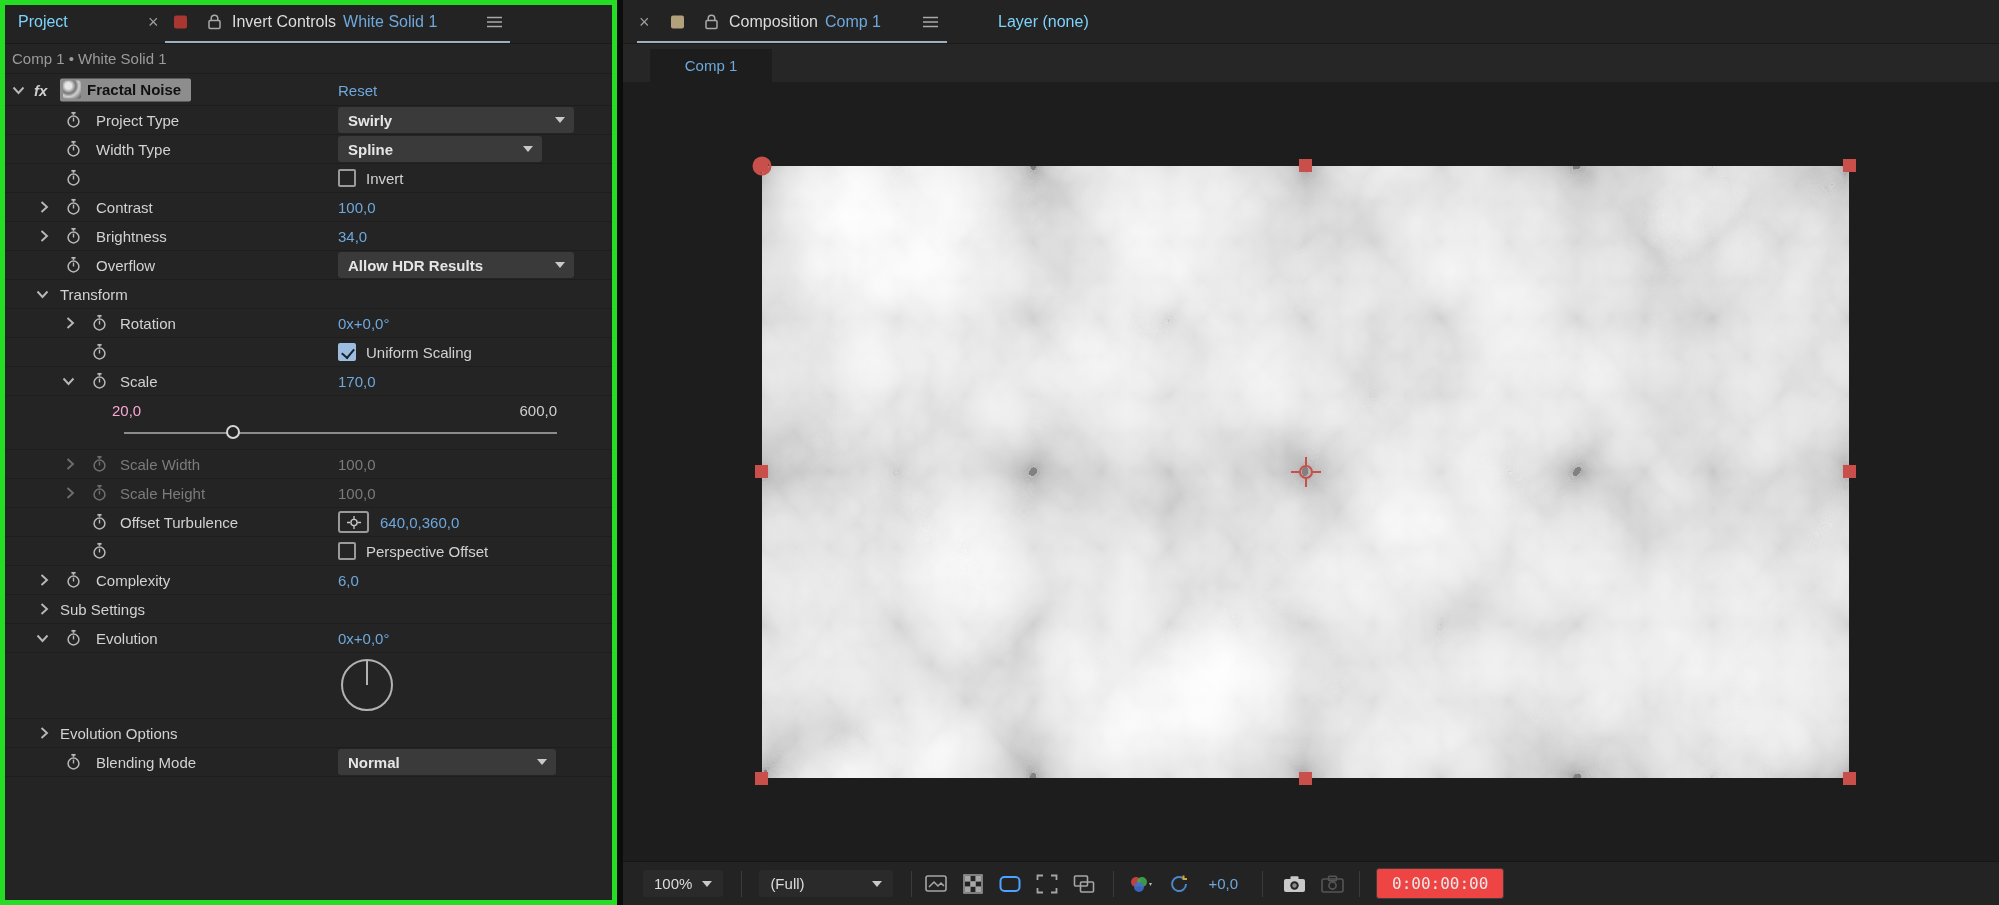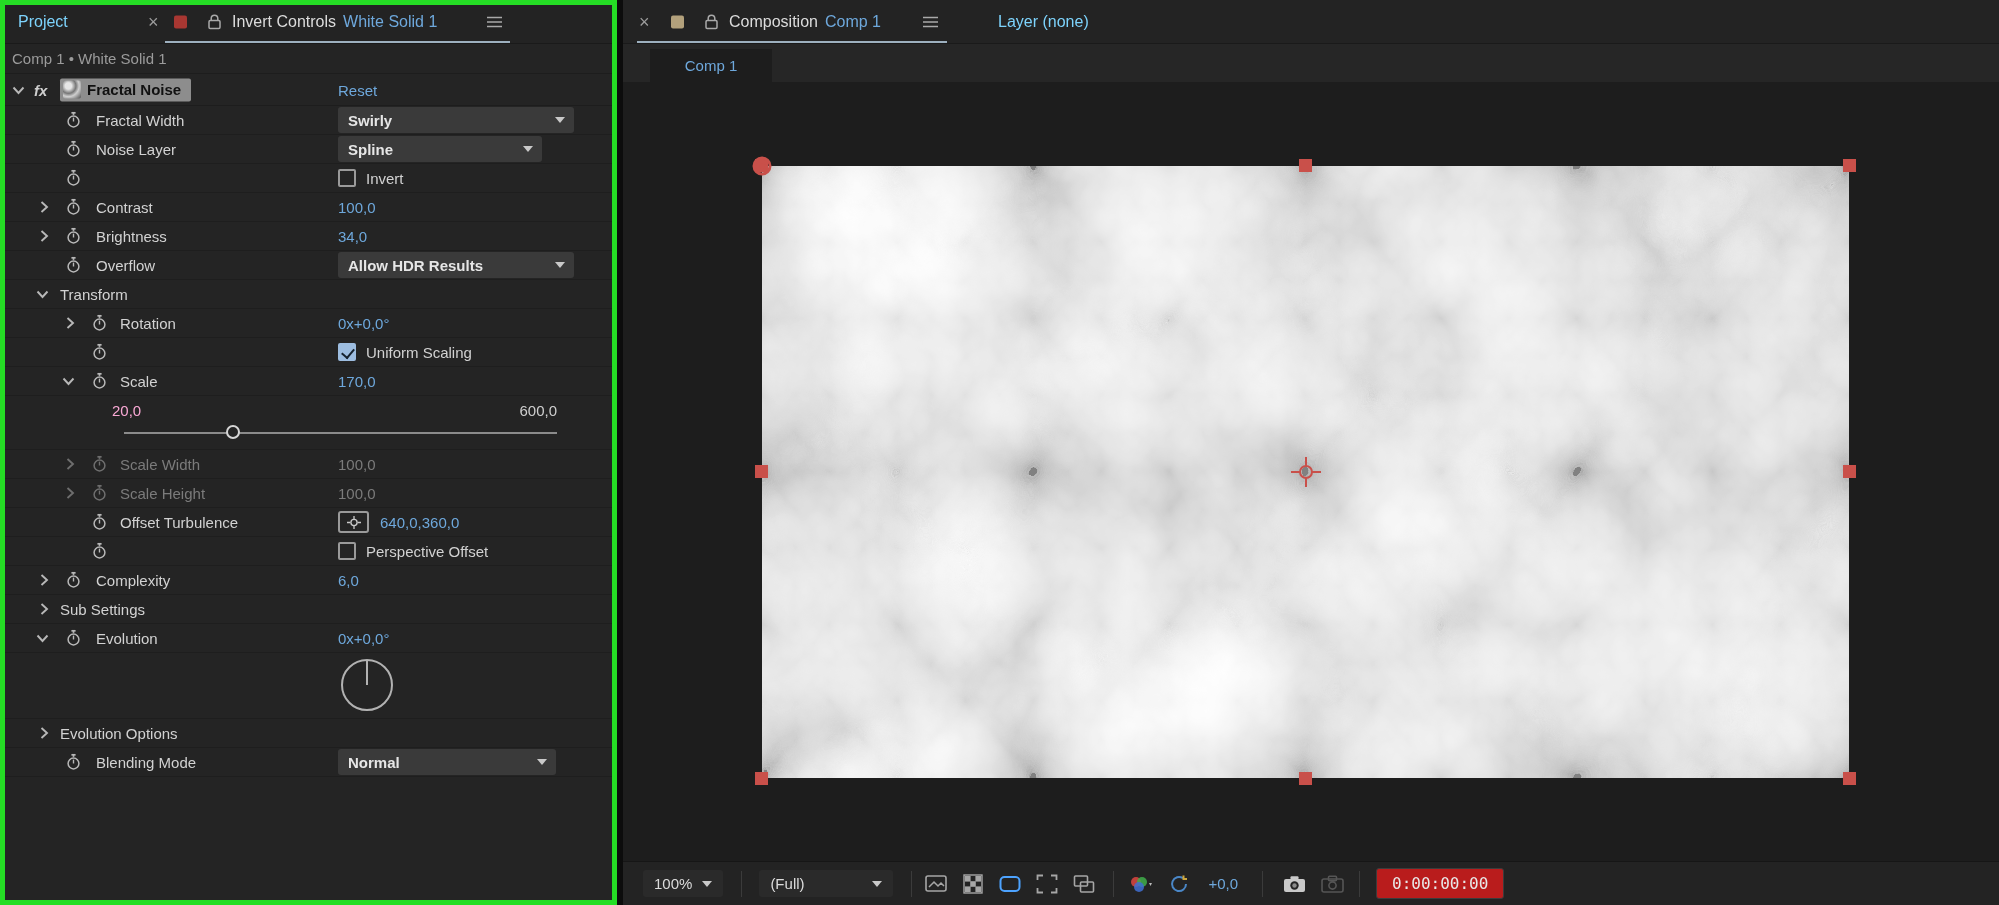--- a/index.html
+++ b/index.html
@@ -83,21 +83,21 @@
   .handle{position:absolute;width:13px;height:13px;background:#c9504a;z-index:5;}
   .marker{position:absolute;z-index:6;}
 
   
   .ctoolbar{position:absolute;left:0;right:0;bottom:0;height:44px;background:#232323;border-top:1px solid #161616;display:flex;align-items:center;padding-left:20px;}
   .tb-sep{width:1px;height:26px;background:#3b3b3b;flex:0 0 auto;}
   .tb-dd{display:flex;align-items:center;gap:10px;background:#2a2a2a;border-radius:3px;padding:5px 11px;flex:0 0 auto;}
   .tb-dd .dd-text{font-size:15px;color:#dcdcdc;font-weight:400;}
   .tb-icon{flex:0 0 auto;width:26px;height:24px;display:flex;align-items:center;justify-content:center;color:#a6a6a6;}
   .exposure{color:#6ea8dc;font-size:15px;flex:0 0 auto;}
-  .timecode{background:#b91c1c;border:1px solid #3c3c3c;border-radius:3px;padding:5px 15px;color:#e8e8e8;font-family:"DejaVu Sans Mono",monospace;font-size:16px;flex:0 0 auto;}
+  .timecode{background:#ef4444;border:1px solid #3c3c3c;border-radius:3px;padding:5px 15px;color:#e8e8e8;font-family:"DejaVu Sans Mono",monospace;font-size:16px;flex:0 0 auto;}
 </style>
 </head>
 <body>
 
 <svg width="0" height="0" style="position:absolute">
   <defs>
     <g id="sw">
         <circle cx="7.5" cy="10.5" r="5.4" fill="none" stroke="currentColor" stroke-width="1.5"></circle>
         <line x1="7.5" y1="10.5" x2="7.5" y2="6.6" stroke="currentColor" stroke-width="1.4"></line>
         <line x1="5.4" y1="1.8" x2="9.6" y2="1.8" stroke="currentColor" stroke-width="1.7"></line>
@@ -154,32 +154,32 @@
       </span>
       <a class="reset-link">Reset</a>
     </div>
 
     <div class="rows">
 
       <div class="prow">
         <svg class="icn sw x-sw1">
             <use href="#sw"></use>
           </svg>
-        <span class="plabel x-lab1">Fractal Width</span>
+        <span class="plabel x-lab1">Project Type</span>
         <div class="dropdown">
             <span class="dd-text">Swirly</span>
             <span class="dd-arrow"></span>
           </div>
       </div>
 
       <div class="prow">
         <svg class="icn sw x-sw1">
             <use href="#sw"></use>
           </svg>
-        <span class="plabel x-lab1">Noise Layer</span>
+        <span class="plabel x-lab1">Width Type</span>
         <div class="dropdown" style="width:204px">
             <span class="dd-text">Spline</span>
             <span class="dd-arrow"></span>
           </div>
       </div>
 
       <div class="prow">
         <svg class="icn sw x-sw1">
             <use href="#sw"></use>
           </svg>

